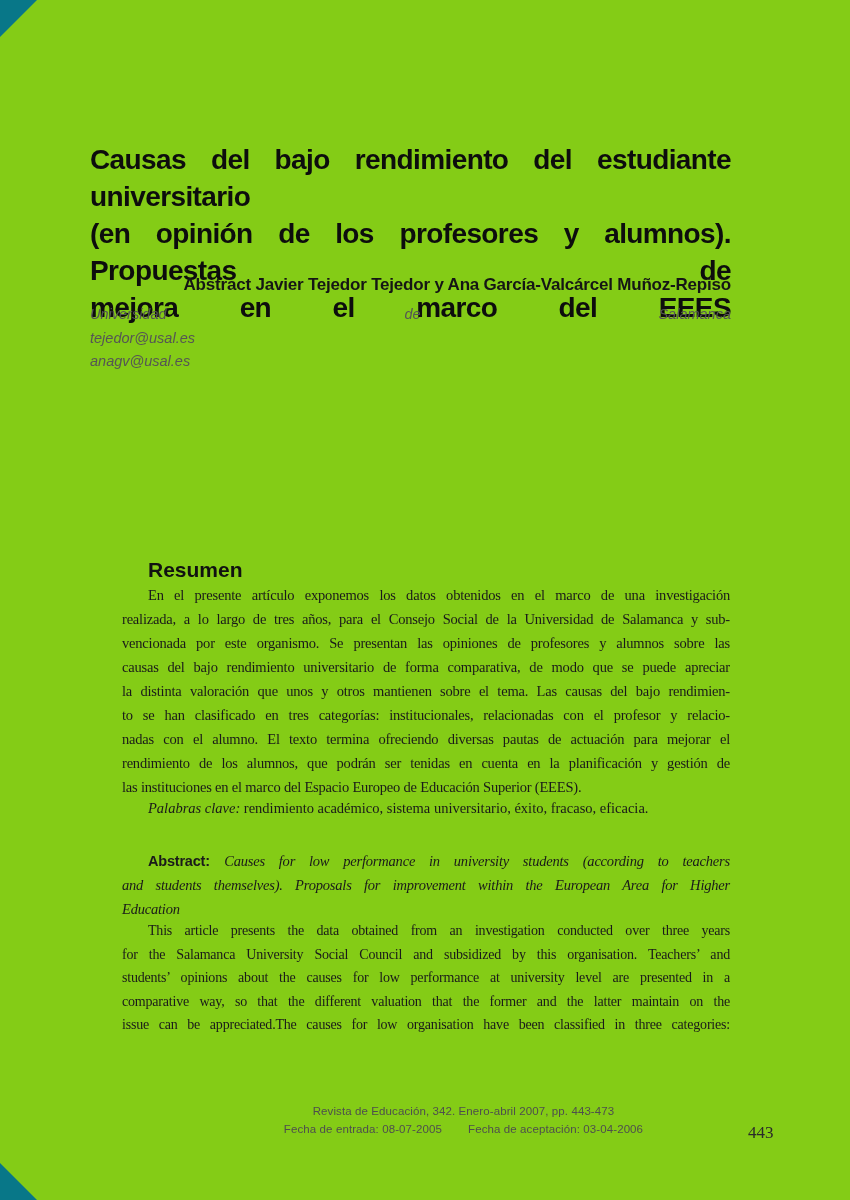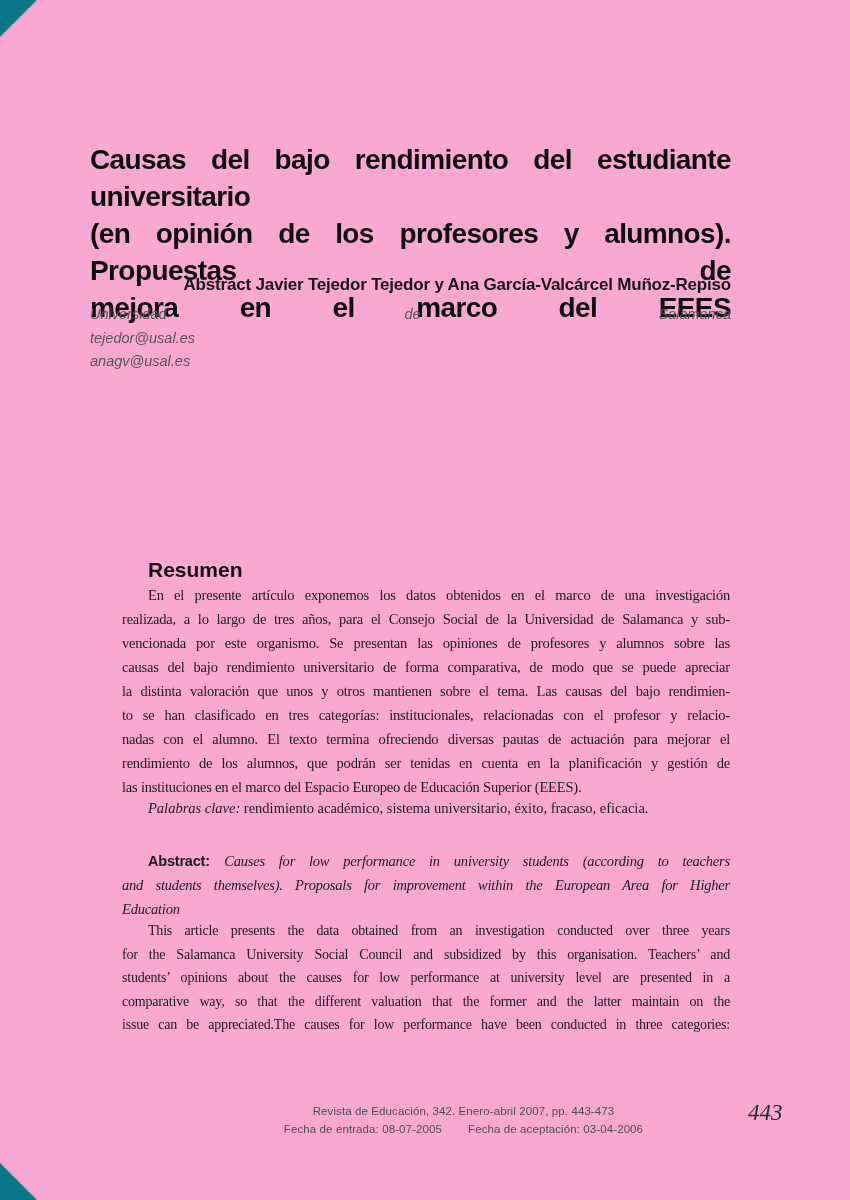--- a/index.html
+++ b/index.html
@@ -1,17 +1,17 @@
 <!DOCTYPE html>
 <html><head>
 <meta charset="utf-8">
 <style>
   html,body { margin:0; padding:0; background:#ffffff; }
   .page {
-    position:relative; width:850px; height:1200px; background:#f9a8d4;
+    position:relative; width:850px; height:1200px; background:#84cc16;
     overflow:hidden; font-family:"Liberation Serif", serif; color:#1a1a1a;
   }
   
   .tri { position:absolute; width:0; height:0; }
   .tri-tl { top:0; left:0; border-top:37px solid #087788; border-right:37px solid transparent; }
   .tri-bl { bottom:0; left:0; border-bottom:37px solid #087788; border-right:37px solid transparent; }
 
   
   .title-block {
     position:absolute; top:141px; left:90px; right:119px;
@@ -50,22 +50,22 @@
   .abstract-body { top:919px; font-size:14px; line-height:23.5px; letter-spacing:-0.2px; }
 
   
   .footer-block {
     position:absolute; top:1103px; right:123px; left:200px; text-align:center;
     font-family:"Liberation Sans", sans-serif; font-weight:300; font-size:11.5px;
     line-height:17.5px; color:#4e4e4e; letter-spacing:0.1px;
   }
   .footer-dates .gap { display:inline-block; width:26px; }
   .page-number {
-    position:absolute; top:1100px; left:748px;
-    font-family:"Liberation Serif", serif; font-size:23px; color:#2a2a2a;font-style:italic;
+    position:absolute; top:1123px; left:748px;
+    font-family:"Liberation Serif", serif; font-size:17px; color:#2a2a2a;
   }
 </style>
 </head>
 <body>
 
 <div class="page">
 
   <div class="tri tri-tl"></div>
   <div class="tri tri-bl"></div>
 
@@ -106,21 +106,21 @@
     <div class="tline"><span class="abs-label">Abstract: </span><span>Causes for low performance in university students (according to teachers</span></div>
     <div class="tline">and students themselves). Proposals for improvement within the European Area for Higher</div>
     <div class="tline">Education</div>
   </div>
 
   <div class="para abstract-body indent-first">
       <div class="tline">This article presents the data obtained from an investigation conducted over three years</div>
       <div class="tline">for the Salamanca University Social Council and subsidized by this organisation. Teachers’ and</div>
       <div class="tline">students’ opinions about the causes for low performance at university level are presented in a</div>
       <div class="tline">comparative way, so that the different valuation that the former and the latter maintain on the</div>
-      <div class="tline">issue can be appreciated.The causes for low performance have been conducted in three categories:</div>
+      <div class="tline">issue can be appreciated.The causes for low organisation have been classified in three categories:</div>
     </div>
 
   <div class="footer-block">
     <div class="footer-journal">Revista de Educación, 342. Enero-abril 2007, pp. 443-473</div>
     <div class="footer-dates">
       <span>Fecha de entrada: 08-07-2005</span><span class="gap"></span><span>Fecha de aceptación: 03-04-2006</span>
     </div>
   </div>
 
   <div class="page-number">443</div>

